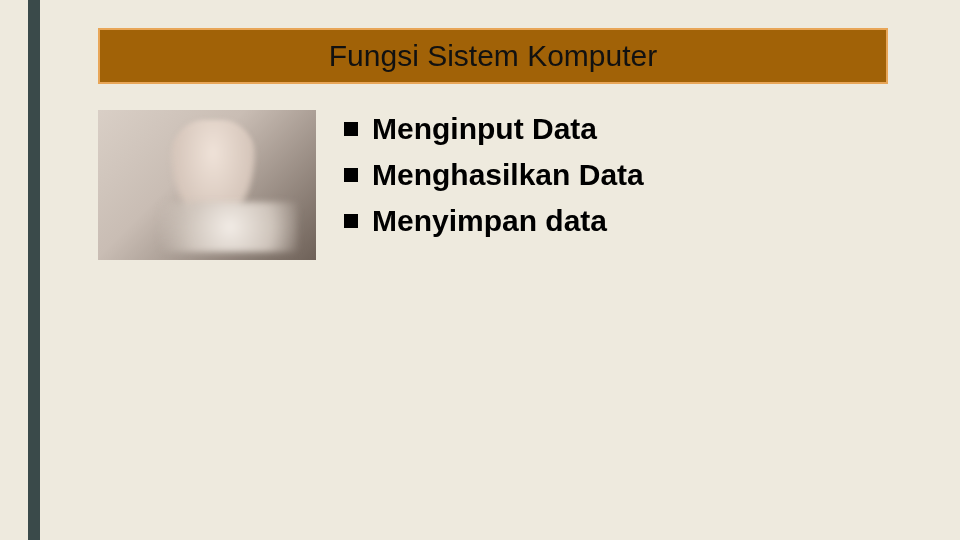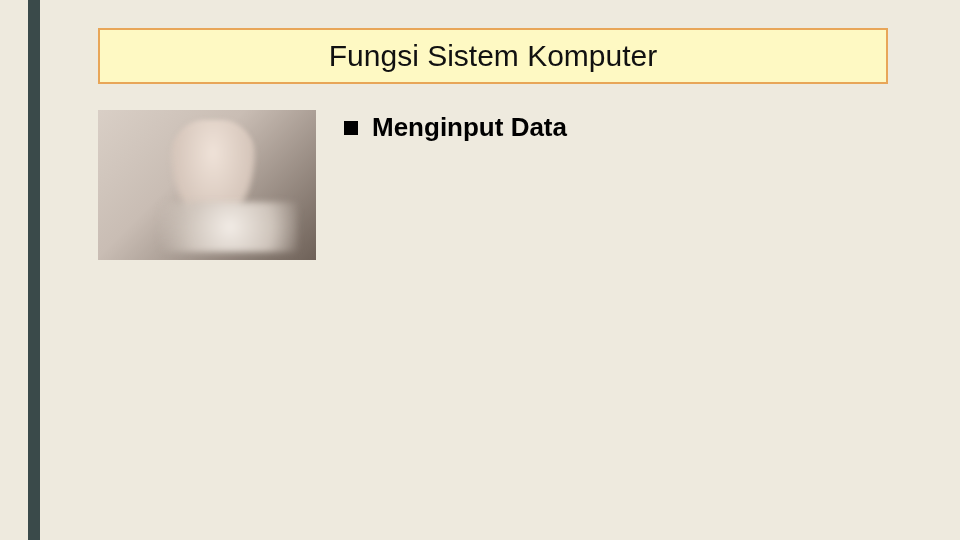--- a/index.html
+++ b/index.html
@@ -18,21 +18,21 @@
     width: 12px;
     height: 540px;
     background: #3a4a4a;
   }
   .title-box {
     position: absolute;
     left: 98px;
     top: 28px;
     width: 790px;
     height: 56px;
-    background: #fef9c3;
+    background: #a16207;
     border: 2px solid #e8a658;
     display: flex;
     align-items: center;
     justify-content: center;
   }
   .title-text {
     font-size: 30px;
     font-weight: 400;
     color: #111;
   }
@@ -79,35 +79,43 @@
     gap: 14px;
     margin-bottom: 12px;
   }
   .bullet {
     width: 14px;
     height: 14px;
     background: #000;
     flex-shrink: 0;
   }
   .bullet-text {
-    font-size: 26px;
+    font-size: 30px;
     font-weight: 700;
     color: #000;
   }
 </style>
 </head>
 <body>
 
 <div class="accent-bar"></div>
 
 <div class="title-box">
   <span class="title-text">Fungsi Sistem Komputer</span>
 </div>
 
 <div class="content-row">
   <div class="image-placeholder"></div>
   <ul class="bullet-list">
     <li>
       <span class="bullet"></span>
       <span class="bullet-text">Menginput Data</span>
     </li>
+    <li>
+      <span class="bullet"></span>
+      <span class="bullet-text">Menghasilkan Data</span>
+    </li>
+    <li>
+      <span class="bullet"></span>
+      <span class="bullet-text">Menyimpan data</span>
+    </li>
   </ul>
 </div>
 
 </body></html>

